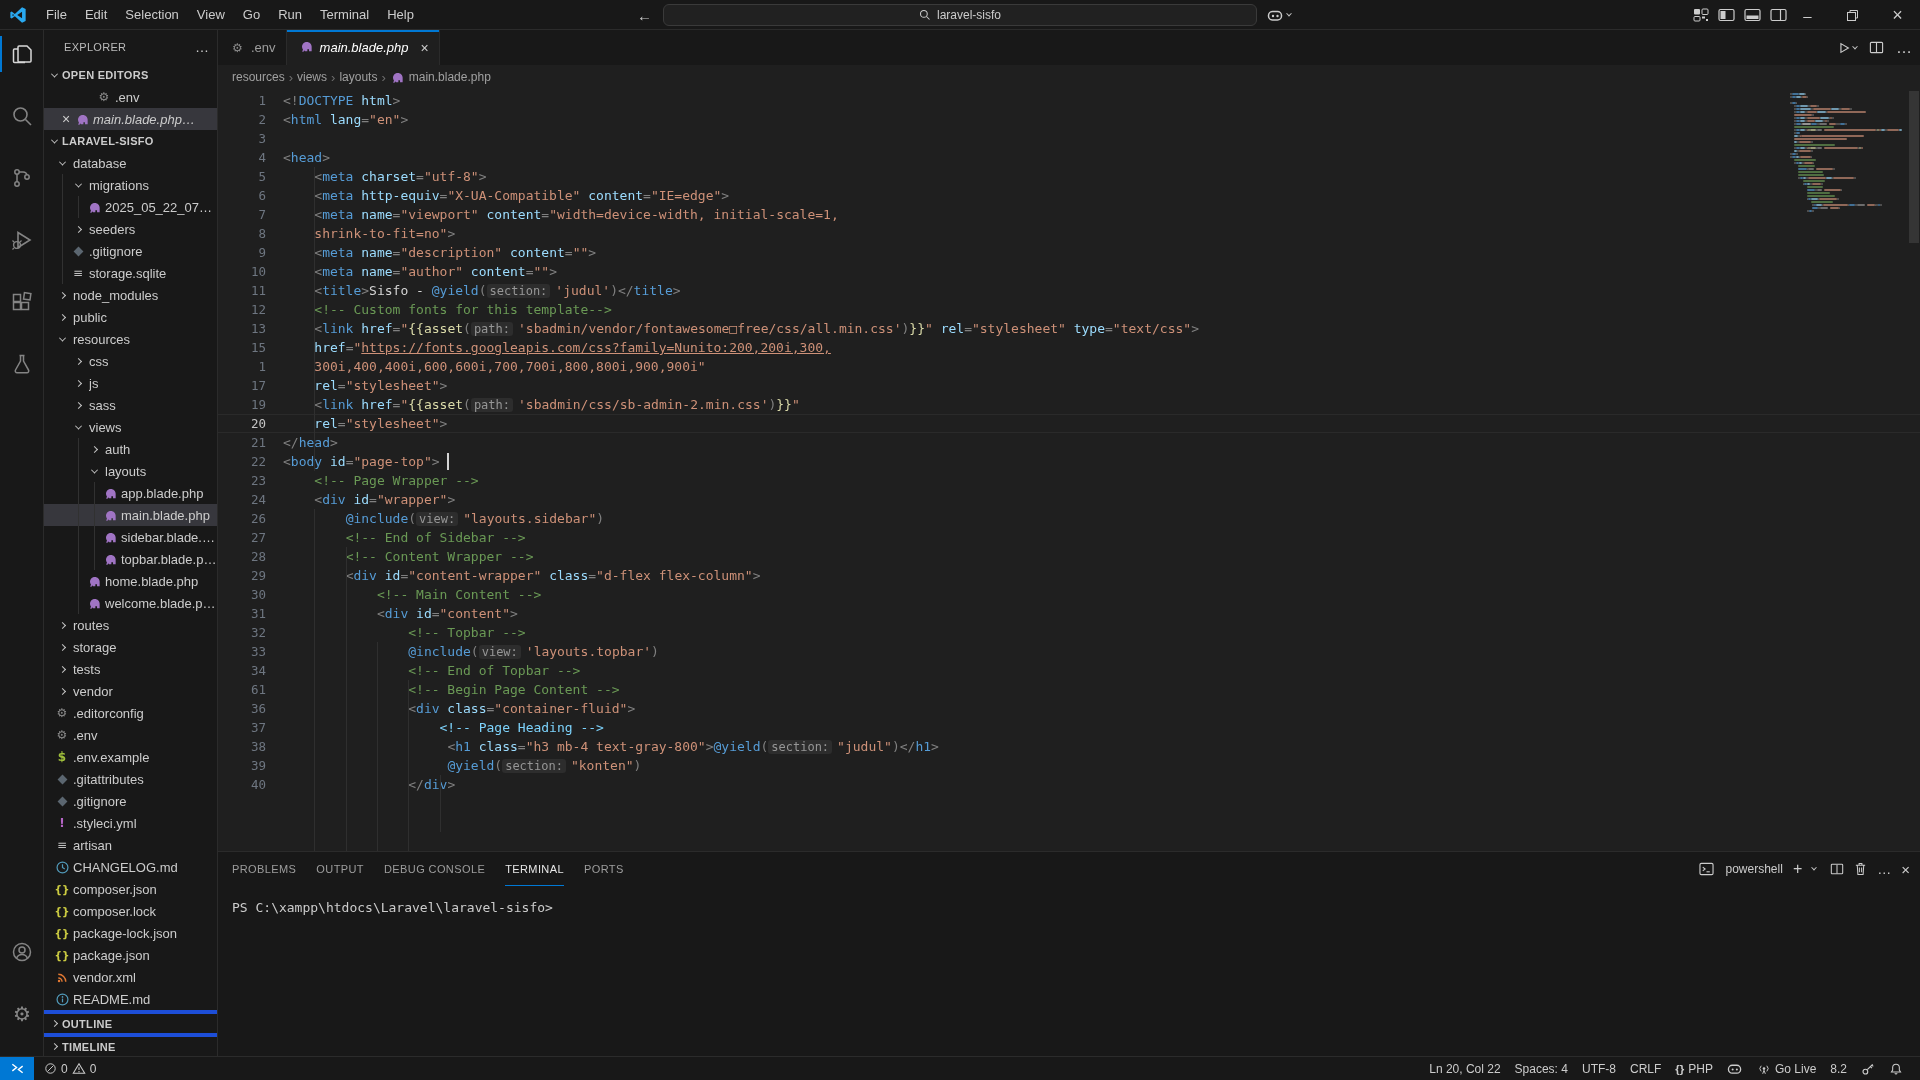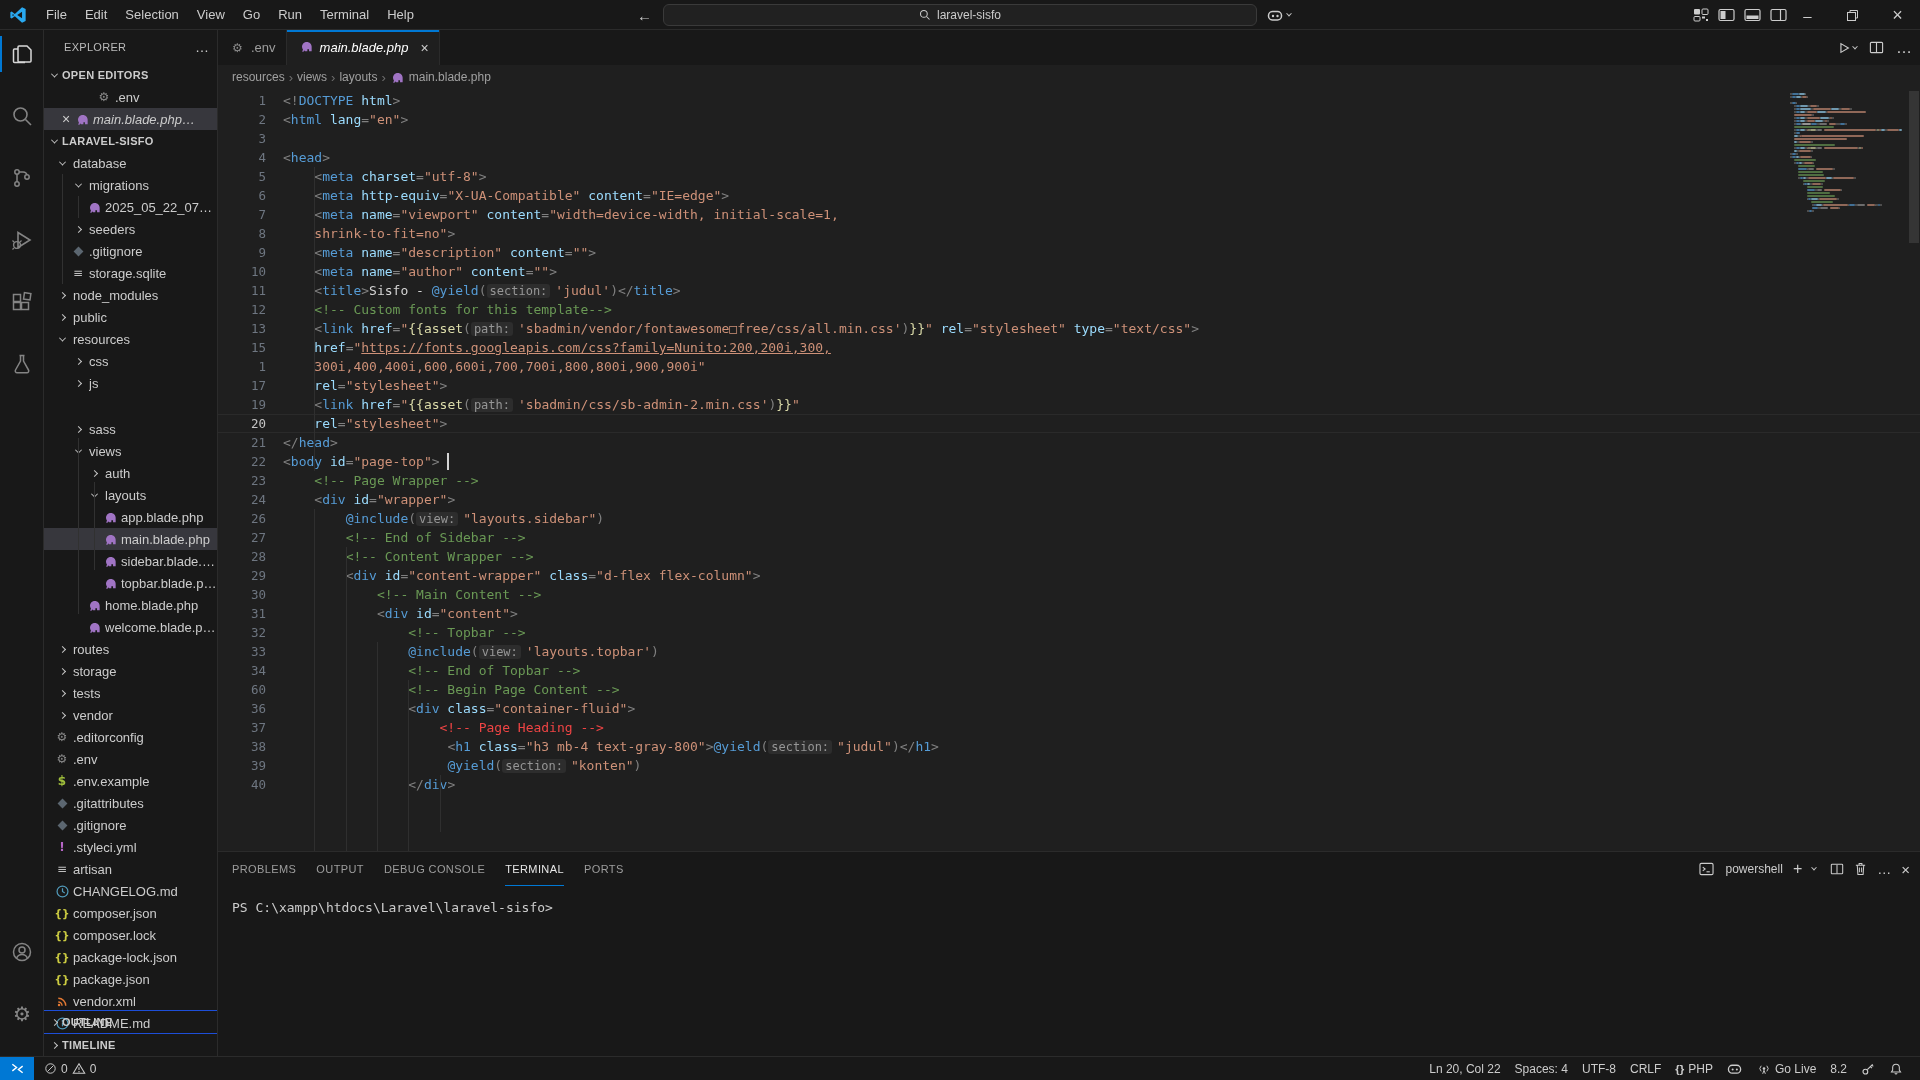--- a/index.html
+++ b/index.html
@@ -48,21 +48,21 @@
   .row.sel { background:#37373d; }
   .row .slot { width:16px; display:flex; align-items:center; justify-content:center; flex:none; }
   .row .lbl { margin-left:3px; overflow:hidden; text-overflow:ellipsis; }
   .row .lbl.ital { font-style:italic; }
   .fi { display:inline-flex; width:15px; height:15px; align-items:center; justify-content:center;
     font-size:12px; font-family:"DejaVu Sans", sans-serif; }
   .diamond { width:7px; height:7px; background:#5b6670; transform:rotate(45deg); }
   .oe-close { color:#cccccc; font-size:14px; width:16px; text-align:center; flex:none; }
   .tguide { position:absolute; width:1px; background:#313131; }
   #sidebar-bottom { position:absolute; bottom:0; left:0; right:0; }
-  #sidebar-bottom .sec-header { border-top:1px solid #1d4ed8; height:23px; }
+  #sidebar-bottom .sec-header { border-top:4px solid #1d4ed8; height:23px; }
 
   
   #editor-col { flex:1; display:flex; flex-direction:column; min-width:0; }
   #tabbar { height:35px; background:#181818; display:flex; position:relative; }
   .tab { height:35px; display:flex; align-items:center; gap:6px; padding:0 10px 0 12px;
     font-size:13px; color:#9d9d9d; background:#181818; border-right:1px solid #2b2b2b; position:relative; }
   .tab.active { background:#1f1f1f; color:#ffffff; }
   .tab.active::before { content:""; position:absolute; top:0; left:0; right:0; height:1.5px; background:#0078d4; }
   .tab .tclose { font-size:14px; margin-left:6px; color:#cccccc; }
   .tab .ital { font-style:italic; }
@@ -322,21 +322,21 @@
             <span class="chev col"></span>
           </span>
           <span class="lbl">css</span>
         </div>
         <div class="row" style="padding-left: 26px;">
           <span class="slot">
             <span class="chev col"></span>
           </span>
           <span class="lbl">js</span>
         </div>
-        <div class="row" style="padding-left: 26px; margin-top: 24px;">
+        <div class="row" style="padding-left: 26px;">
           <span class="slot">
             <span class="chev col"></span>
           </span>
           <span class="lbl">sass</span>
         </div>
         <div class="row" style="padding-left: 26px;">
           <span class="slot">
             <span class="chev exp"></span>
           </span>
           <span class="lbl">views</span>
@@ -616,23 +616,23 @@
           <div class="cl"><span class="ln">24</span><span class="lt"><span>    </span><span class="tok" style="color: rgb(128, 128, 128);">&lt;</span><span class="tok" style="color: rgb(86, 156, 214);">div</span><span class="tok" style="color: rgb(156, 220, 254);"> id</span><span class="tok" style="color: rgb(128, 128, 128);">=</span><span class="tok" style="color: rgb(206, 145, 120);">"wrapper"</span><span class="tok" style="color: rgb(128, 128, 128);">&gt;</span></span></div>
           <div class="cl"><span class="ln">26</span><span class="lt"><span>        </span><span class="tok" style="color: rgb(86, 156, 214);">@include</span><span class="tok" style="color: rgb(128, 128, 128);">(</span><span class="inlay">view:</span><span class="tok" style="color: rgb(206, 145, 120);">"layouts.sidebar"</span><span class="tok" style="color: rgb(128, 128, 128);">)</span></span></div>
           <div class="cl"><span class="ln">27</span><span class="lt"><span>        </span><span class="tok" style="color: rgb(106, 153, 85);">&lt;!-- End of Sidebar --&gt;</span></span></div>
           <div class="cl"><span class="ln">28</span><span class="lt"><span>        </span><span class="tok" style="color: rgb(106, 153, 85);">&lt;!-- Content Wrapper --&gt;</span></span></div>
           <div class="cl"><span class="ln">29</span><span class="lt"><span>        </span><span class="tok" style="color: rgb(128, 128, 128);">&lt;</span><span class="tok" style="color: rgb(86, 156, 214);">div</span><span class="tok" style="color: rgb(156, 220, 254);"> id</span><span class="tok" style="color: rgb(128, 128, 128);">=</span><span class="tok" style="color: rgb(206, 145, 120);">"content-wrapper"</span><span class="tok" style="color: rgb(156, 220, 254);"> class</span><span class="tok" style="color: rgb(128, 128, 128);">=</span><span class="tok" style="color: rgb(206, 145, 120);">"d-flex flex-column"</span><span class="tok" style="color: rgb(128, 128, 128);">&gt;</span></span></div>
           <div class="cl"><span class="ln">30</span><span class="lt"><span>            </span><span class="tok" style="color: rgb(106, 153, 85);">&lt;!-- Main Content --&gt;</span></span></div>
           <div class="cl"><span class="ln">31</span><span class="lt"><span>            </span><span class="tok" style="color: rgb(128, 128, 128);">&lt;</span><span class="tok" style="color: rgb(86, 156, 214);">div</span><span class="tok" style="color: rgb(156, 220, 254);"> id</span><span class="tok" style="color: rgb(128, 128, 128);">=</span><span class="tok" style="color: rgb(206, 145, 120);">"content"</span><span class="tok" style="color: rgb(128, 128, 128);">&gt;</span></span></div>
           <div class="cl"><span class="ln">32</span><span class="lt"><span>                </span><span class="tok" style="color: rgb(106, 153, 85);">&lt;!-- Topbar --&gt;</span></span></div>
           <div class="cl"><span class="ln">33</span><span class="lt"><span>                </span><span class="tok" style="color: rgb(86, 156, 214);">@include</span><span class="tok" style="color: rgb(128, 128, 128);">(</span><span class="inlay">view:</span><span class="tok" style="color: rgb(206, 145, 120);">'layouts.topbar'</span><span class="tok" style="color: rgb(128, 128, 128);">)</span></span></div>
           <div class="cl"><span class="ln">34</span><span class="lt"><span>                </span><span class="tok" style="color: rgb(106, 153, 85);">&lt;!-- End of Topbar --&gt;</span></span></div>
-          <div class="cl"><span class="ln">60</span><span class="lt"><span>                </span><span class="tok" style="color: rgb(106, 153, 85);">&lt;!-- Begin Page Content --&gt;</span></span></div>
+          <div class="cl"><span class="ln">61</span><span class="lt"><span>                </span><span class="tok" style="color: rgb(106, 153, 85);">&lt;!-- Begin Page Content --&gt;</span></span></div>
           <div class="cl"><span class="ln">36</span><span class="lt"><span>                </span><span class="tok" style="color: rgb(128, 128, 128);">&lt;</span><span class="tok" style="color: rgb(86, 156, 214);">div</span><span class="tok" style="color: rgb(156, 220, 254);"> class</span><span class="tok" style="color: rgb(128, 128, 128);">=</span><span class="tok" style="color: rgb(206, 145, 120);">"container-fluid"</span><span class="tok" style="color: rgb(128, 128, 128);">&gt;</span></span></div>
-          <div class="cl"><span class="ln">37</span><span class="lt"><span>                    </span><span class="tok" style="color: #ef4444;">&lt;!-- Page Heading --&gt;</span></span></div>
+          <div class="cl"><span class="ln">37</span><span class="lt"><span>                    </span><span class="tok" style="color: #7dd3fc;">&lt;!-- Page Heading --&gt;</span></span></div>
           <div class="cl"><span class="ln">38</span><span class="lt"><span>                     </span><span class="tok" style="color: rgb(128, 128, 128);">&lt;</span><span class="tok" style="color: rgb(86, 156, 214);">h1</span><span class="tok" style="color: rgb(156, 220, 254);"> class</span><span class="tok" style="color: rgb(128, 128, 128);">=</span><span class="tok" style="color: rgb(206, 145, 120);">"h3 mb-4 text-gray-800"</span><span class="tok" style="color: rgb(128, 128, 128);">&gt;</span><span class="tok" style="color: rgb(86, 156, 214);">@yield</span><span class="tok" style="color: rgb(128, 128, 128);">(</span><span class="inlay">section:</span><span class="tok" style="color: rgb(206, 145, 120);">"judul"</span><span class="tok" style="color: rgb(128, 128, 128);">)</span><span class="tok" style="color: rgb(128, 128, 128);">&lt;/</span><span class="tok" style="color: rgb(86, 156, 214);">h1</span><span class="tok" style="color: rgb(128, 128, 128);">&gt;</span></span></div>
           <div class="cl"><span class="ln">39</span><span class="lt"><span>                     </span><span class="tok" style="color: rgb(86, 156, 214);">@yield</span><span class="tok" style="color: rgb(128, 128, 128);">(</span><span class="inlay">section:</span><span class="tok" style="color: rgb(206, 145, 120);">"konten"</span><span class="tok" style="color: rgb(128, 128, 128);">)</span></span></div>
           <div class="cl"><span class="ln">40</span><span class="lt"><span>                </span><span class="tok" style="color: rgb(128, 128, 128);">&lt;/</span><span class="tok" style="color: rgb(86, 156, 214);">div</span><span class="tok" style="color: rgb(128, 128, 128);">&gt;</span></span></div>
         </div>
       <div id="cursor" style="top: 364px; left: calc(21ch + 65px);"></div>
       <div id="minimap">
           <div class="mm" style="left: 4px; top: 4px; width: 2.1px; background: rgb(128, 128, 128);"></div>
           <div class="mm" style="left: 6.1px; top: 4px; width: 7.35px; background: rgb(86, 156, 214);"></div>
           <div class="mm" style="left: 13.45px; top: 4px; width: 5.25px; background: rgb(156, 220, 254);"></div>
           <div class="mm" style="left: 18.7px; top: 4px; width: 1.5px; background: rgb(128, 128, 128);"></div>

